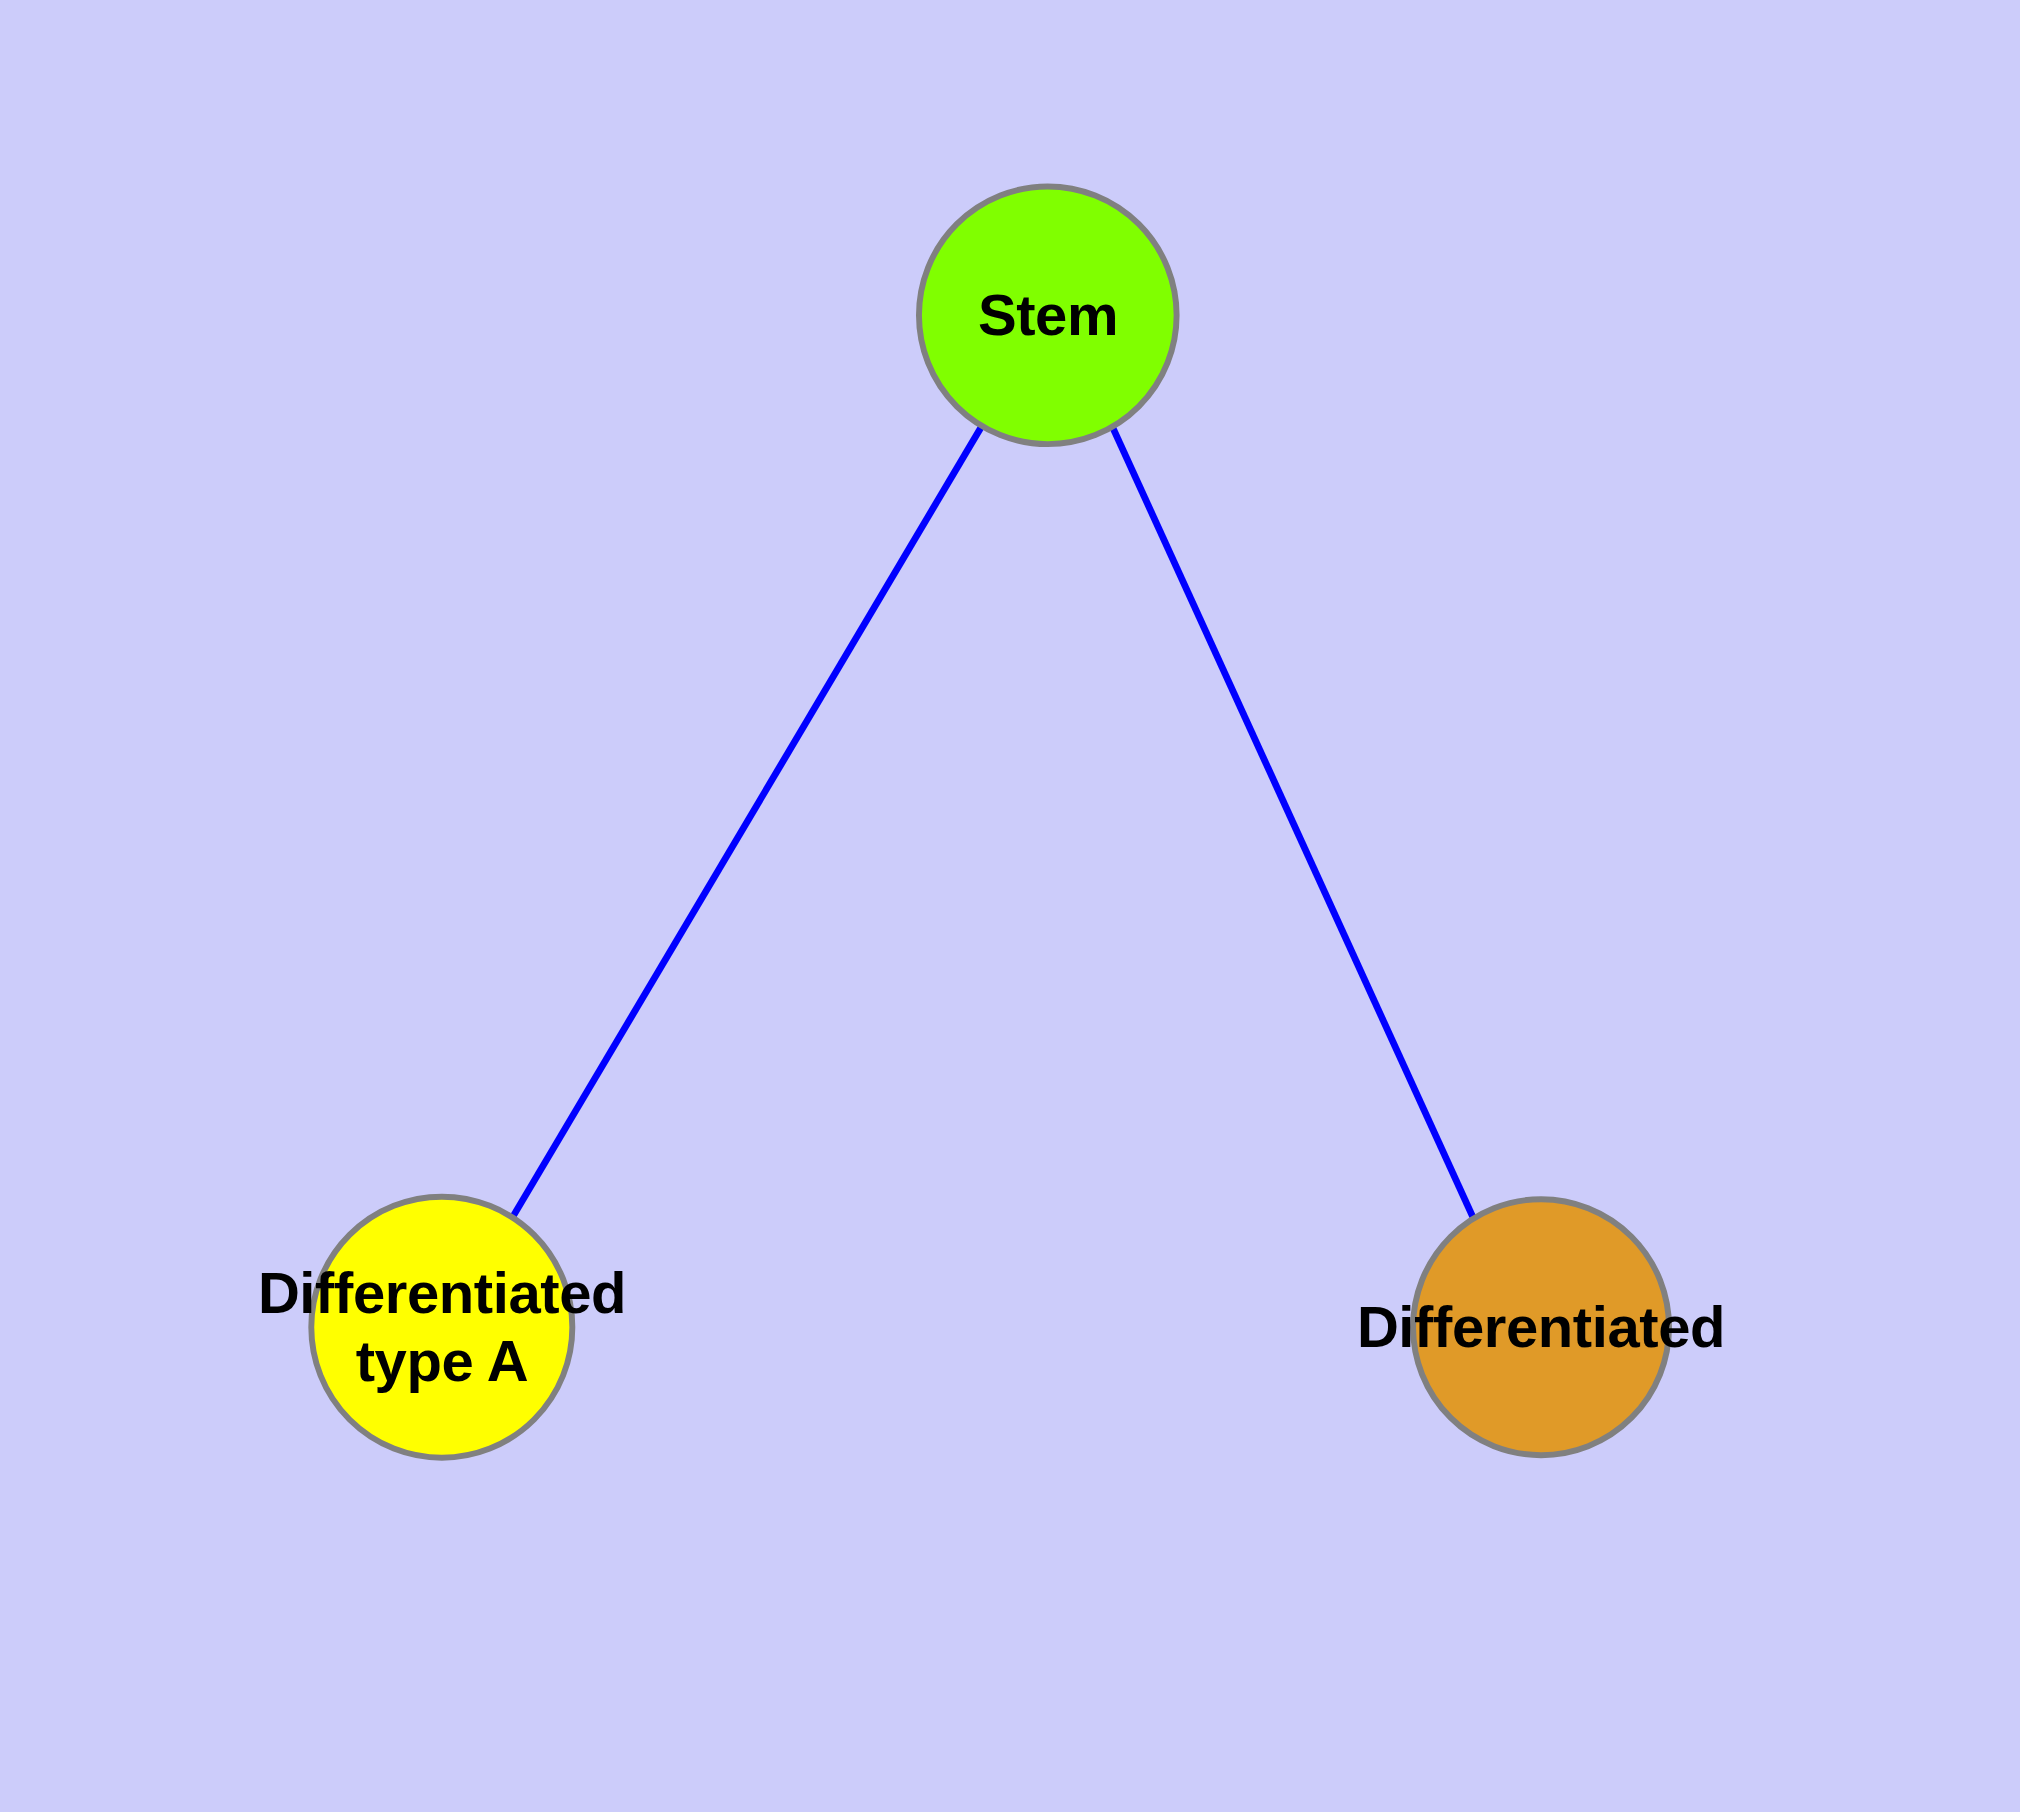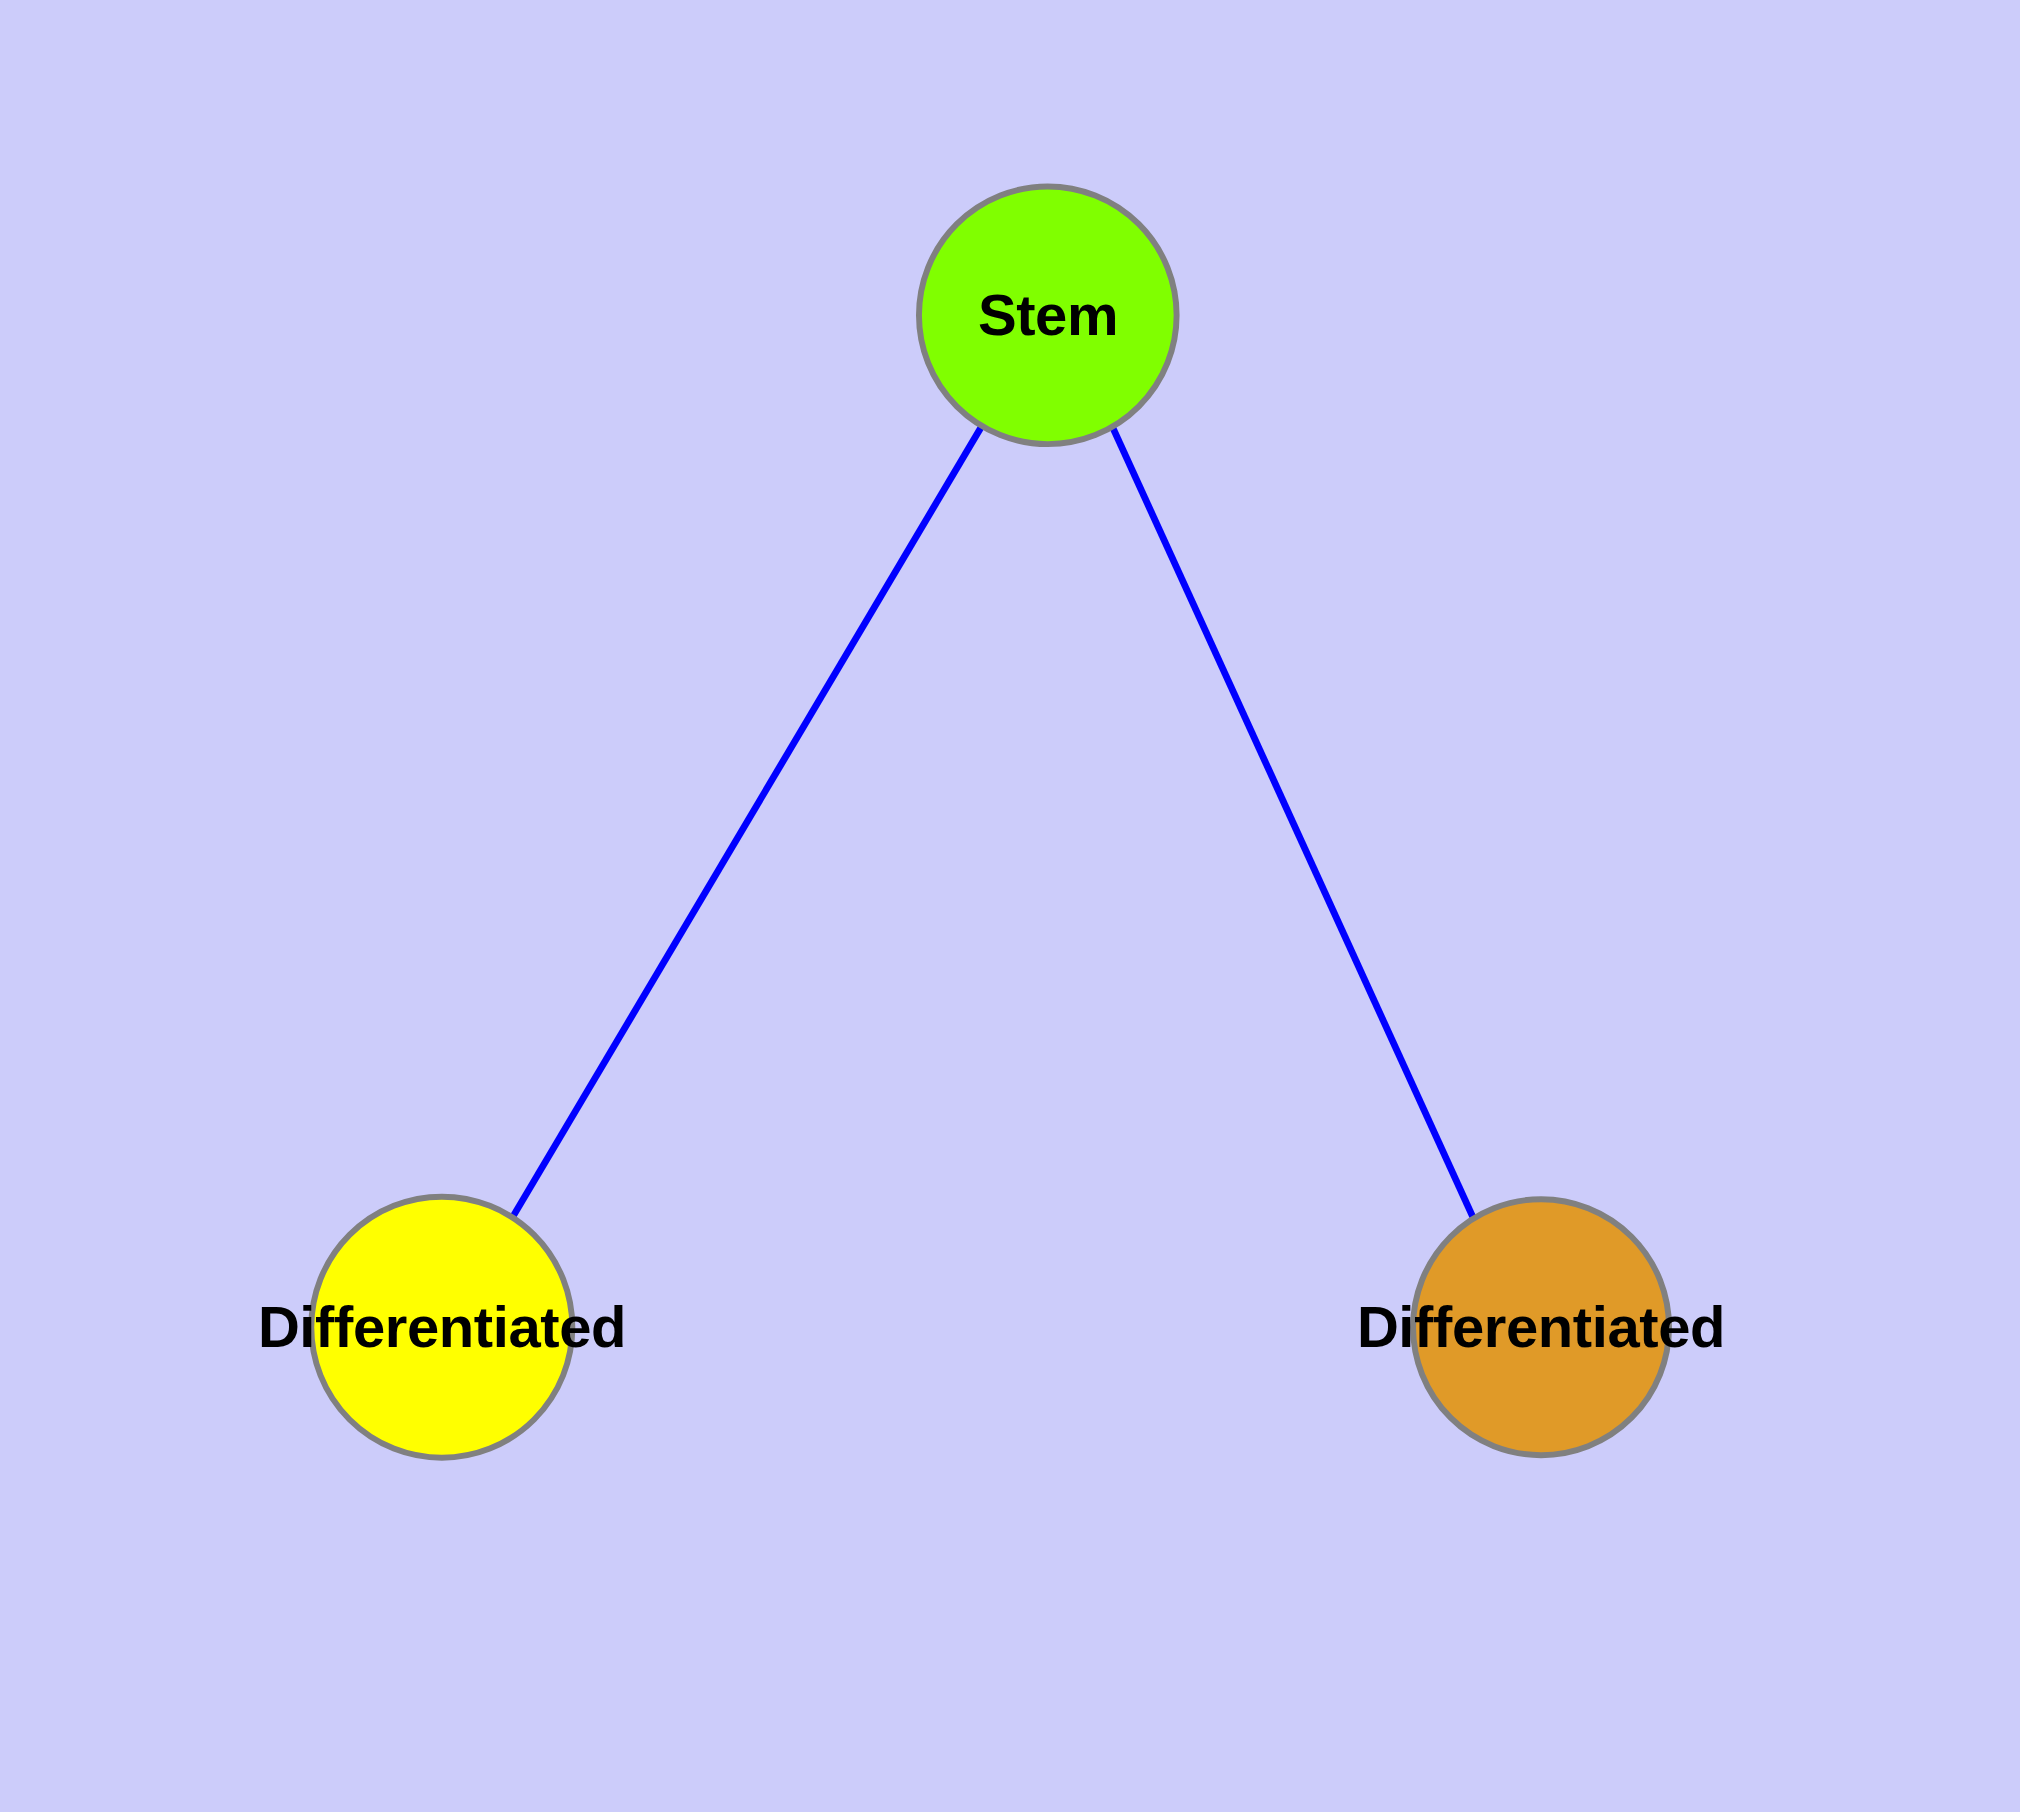--- a/index.html
+++ b/index.html
@@ -52,18 +52,18 @@
       </g>
     <g id="node-layer">
         <circle cx="1236" cy="372" r="152" fill="#80ff00" stroke="#808080" stroke-width="7"></circle>
         <circle cx="521" cy="1566" r="154" fill="#ffff00" stroke="#808080" stroke-width="7"></circle>
         <circle cx="1818" cy="1566" r="151" fill="#e09a28" stroke="#808080" stroke-width="7"></circle>
       </g>
   </svg>
 
   <div id="label-layer">
       <div class="node-label" style="left: 1048px; top: 315px; font-size: 58px; color: rgb(0, 0, 0);"><div>Stem</div></div>
-      <div class="node-label" style="left: 442px; top: 1327px; font-size: 58px; color: rgb(0, 0, 0);"><div>Differentiated</div></div>
+      <div class="node-label" style="left: 442px; top: 1327px; font-size: 58px; color: rgb(0, 0, 0);"><div>Differentiated</div><div>type A</div></div>
       <div class="node-label" style="left: 1541px; top: 1327px; font-size: 58px; color: rgb(0, 0, 0);"><div>Differentiated</div></div>
     </div>
 
 </div>
 
 
 </body></html>

